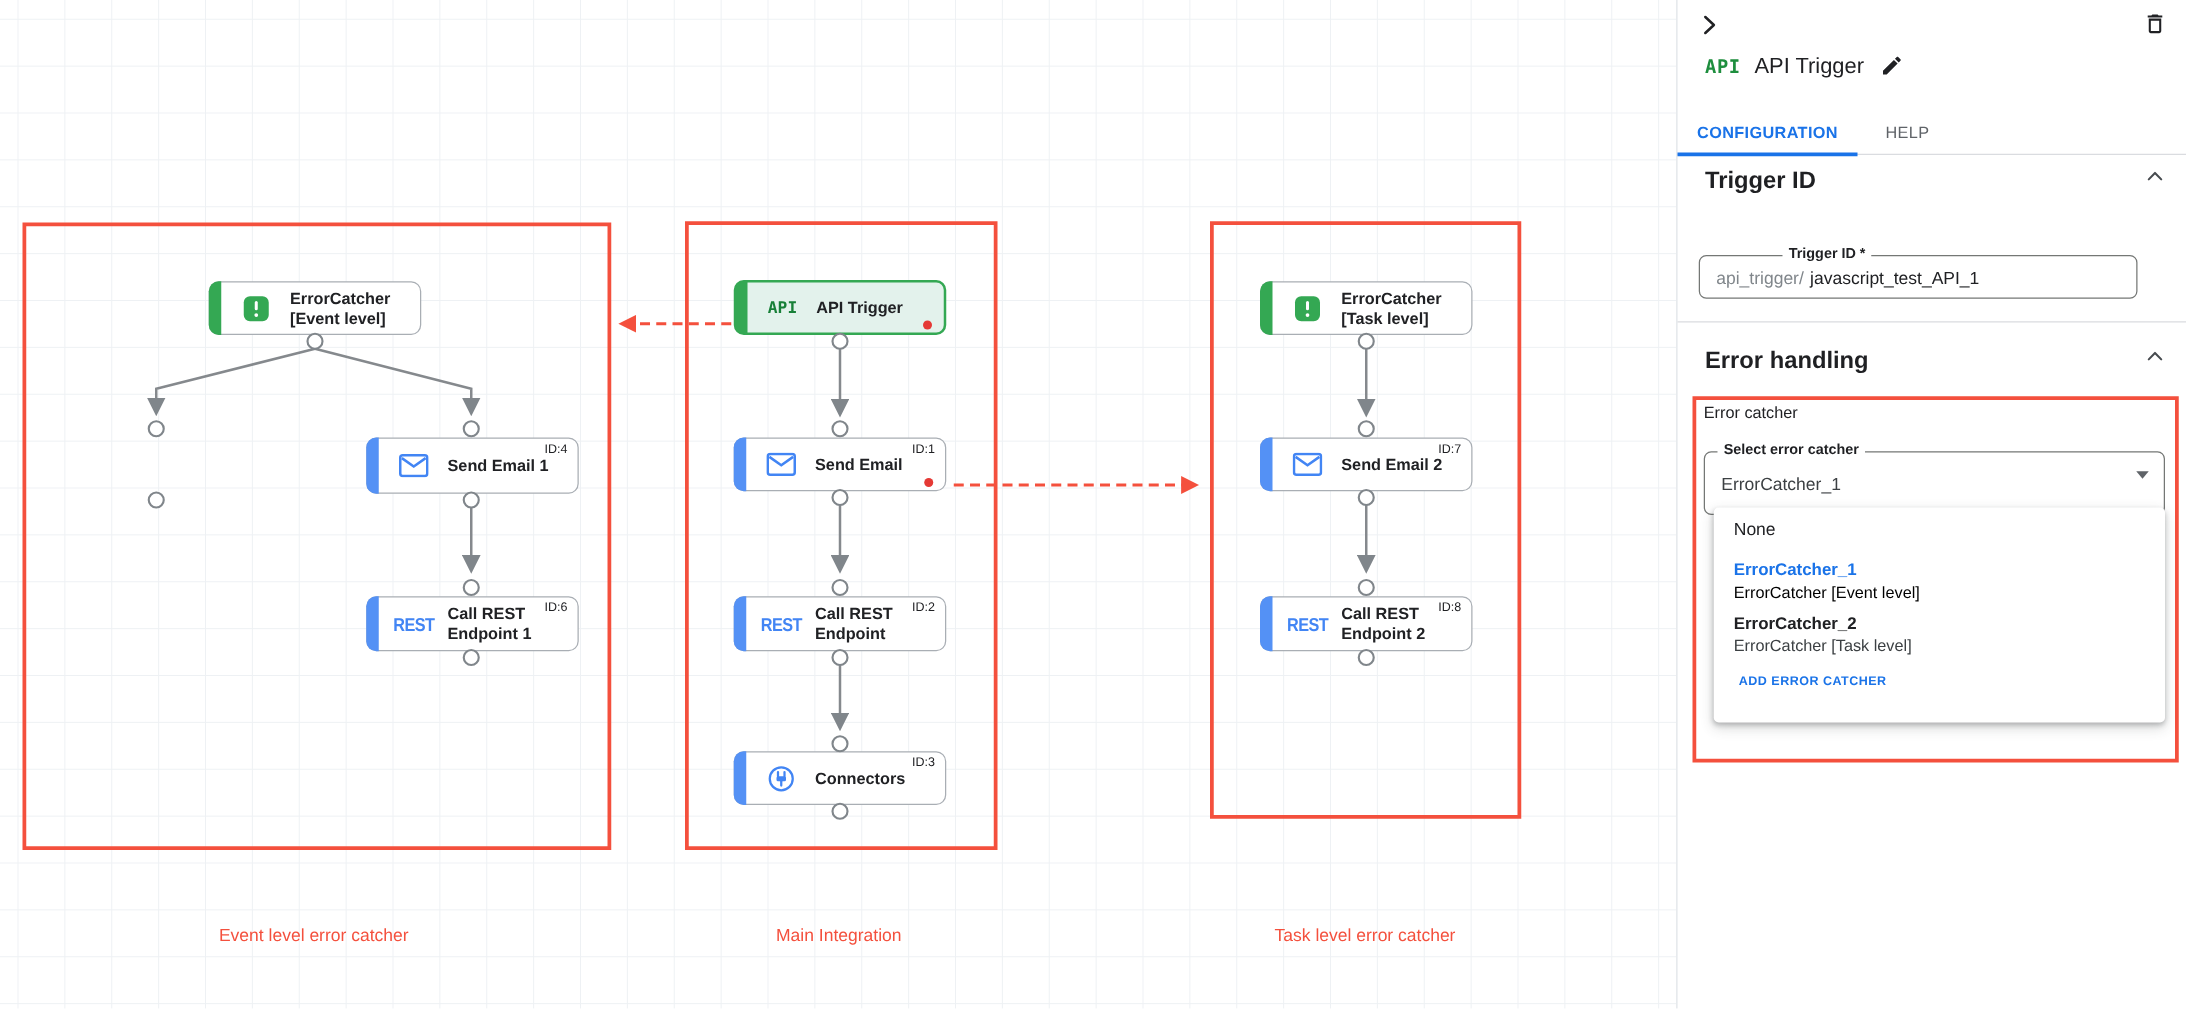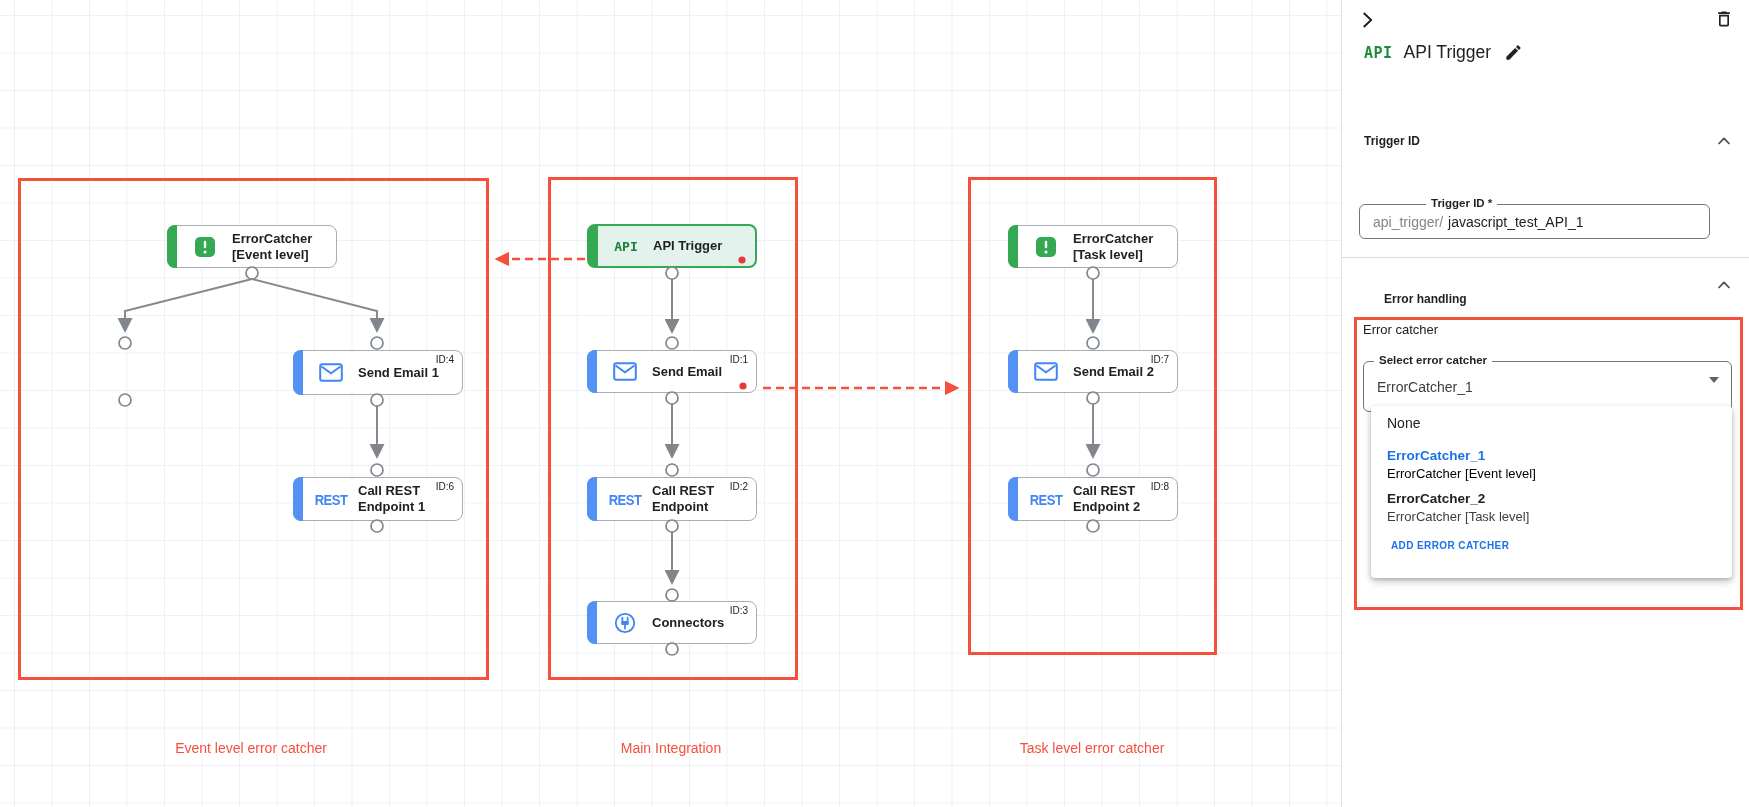--- a/index.html
+++ b/index.html
@@ -41,21 +41,21 @@
   .api-badge { font-family:"DejaVu Sans Mono","Liberation Mono",monospace; font-weight:700;
     font-size:15px; color:#1e8e3e; letter-spacing:0.5px; }
   .panel-title { font-size:17.5px; font-weight:400; color:#202124; margin-left:11px; }
   .edit-btn { background:none; border:none; margin-left:13px; cursor:pointer; height:20px; }
   .tabs { position:absolute; left:0; top:86px; width:100%; height:38px; border-bottom:1px solid #dadce0; }
   .tab { position:absolute; top:0; height:38px; display:flex; align-items:center; justify-content:center;
     font-size:13px; font-weight:700; letter-spacing:0.3px; cursor:pointer; }
   .tab-config { left:0; width:144px; color:#1a73e8; }
   .tab-config::after { content:""; position:absolute; left:0; bottom:-1px; width:100%; height:3px; background:#1a73e8; }
   .tab-help { left:144px; width:80px; color:#5f6368; font-weight:400; }
-  .sec-header { position:absolute; left:22px; font-size:12px; font-weight:700; color:#1f2023; }
+  .sec-header { position:absolute; left:22px; font-size:19px; font-weight:700; color:#1f2023; }
   .chev-up { position:absolute; right:14px; width:22px; height:22px; background:none; border:none; cursor:pointer; }
   .outlined { position:absolute; border:1px solid #747775; border-radius:6px; background:#fff; }
   .outlined > .float-label { position:absolute; top:-8px; background:#fff; padding:0 5px;
     font-size:11.5px; font-weight:700; color:#1f2023; white-space:nowrap; }
   .field-content { display:flex; align-items:center; height:100%; padding-left:13px; font-size:14px; }
   .prefix { color:#80868b; margin-right:5px; }
   .value { color:#202124; }
   .divider { position:absolute; left:0; width:100%; height:1px; background:#dadce0; }
   .red-box { position:absolute; left:12px; top:317px; width:389px; height:293px; border:3px solid #f4503d; z-index:2; }
   .ec-label { position:absolute; left:21px; top:322px; font-size:13px; color:#202124; z-index:3; }
@@ -289,39 +289,43 @@
     <div class="title-row">
       <span class="api-badge">API</span>
       <h1 class="panel-title">API Trigger</h1>
       <button class="edit-btn">
         <svg width="19" height="19" viewBox="0 0 24 24" fill="#202124">
             <path d="M3,17.25V21h3.75L17.81,9.94l-3.75-3.75L3,17.25z M20.71,7.04c0.39-0.39,0.39-1.02,0-1.41l-2.34-2.34c-0.39-0.39-1.02-0.39-1.41,0l-1.83,1.83 3.75,3.75L20.71,7.04z"></path>
           </svg>
       </button>
     </div>
 
+    <div class="tabs">
+      <div class="tab tab-config">CONFIGURATION</div>
+      <div class="tab tab-help">HELP</div>
+    </div>
 
     <div class="sec-header" style="top:134px;">Trigger ID</div>
     <button class="chev-up" style="top:131px;">
       <svg width="20" height="20" viewBox="0 0 24 24">
           <path d="M6,15 L12,8.8 L18,15" fill="none" stroke="#474b4f" stroke-width="2" stroke-linecap="round" stroke-linejoin="round"></path>
         </svg>
     </button>
 
     <div class="outlined" style="left:17px;top:204px;width:351px;height:35px;">
       <span class="float-label" style="left:66px;">Trigger ID *</span>
       <div class="field-content">
         <span class="prefix">api_trigger/</span>
         <span class="value">javascript_test_API_1</span>
       </div>
     </div>
 
     <div class="divider" style="top:257px;"></div>
 
-    <div class="sec-header" style="top:292px;margin-left:20px;">Error handling</div>
+    <div class="sec-header" style="top:278px;">Error handling</div>
     <button class="chev-up" style="top:275px;">
       <svg width="20" height="20" viewBox="0 0 24 24">
           <path d="M6,15 L12,8.8 L18,15" fill="none" stroke="#474b4f" stroke-width="2" stroke-linecap="round" stroke-linejoin="round"></path>
         </svg>
     </button>
 
     <div class="red-box"></div>
     <div class="ec-label">Error catcher</div>
 
     <div class="outlined" style="left:21px;top:361px;width:369px;height:51px;z-index:3;">

